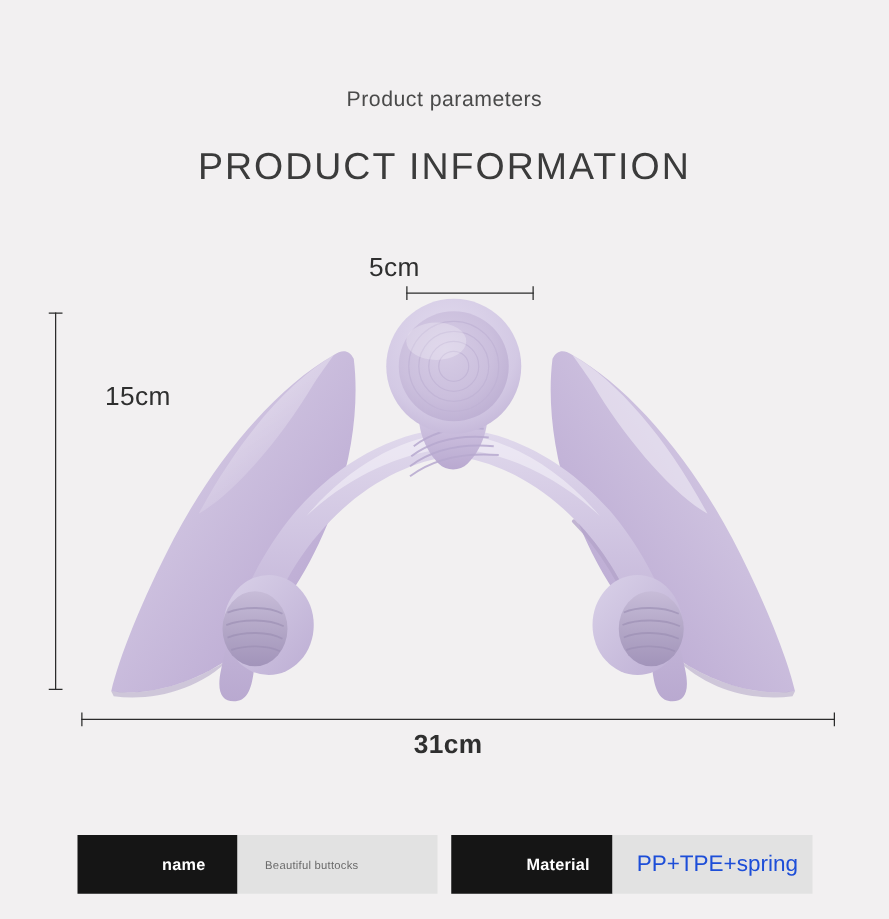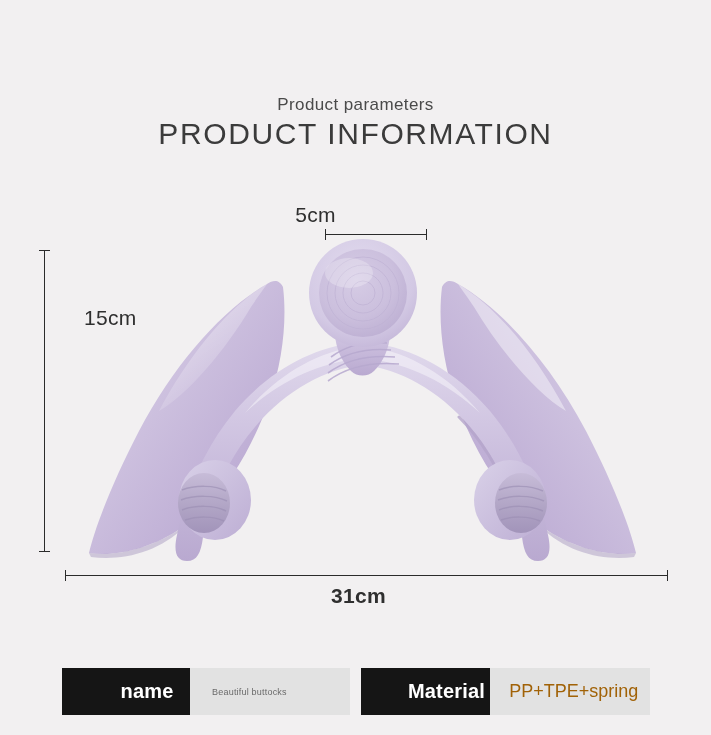--- a/index.html
+++ b/index.html
@@ -24,21 +24,20 @@
   .subtitle {
     position: absolute;
     top: 70px;
     left: 0;
     width: 711px;
     text-align: center;
     font-size: 17px;
     color: #4a4a4a;
     letter-spacing: 0.4px;
     font-weight: 400;
-    margin-top: 25px;
   }
   .title {
     position: absolute;
     top: 117px;
     left: 0;
     width: 711px;
     text-align: center;
     font-size: 30px;
     color: #3b3b3b;
     letter-spacing: 1.6px;
@@ -164,21 +163,21 @@
     height: 47px;
     display: flex;
     align-items: stretch;
   }
   .spec-key {
     background: #151515;
     color: #ffffff;
     display: flex;
     align-items: center;
     justify-content: center;
-    font-size: 20px;
+    font-size: 13px;
     font-weight: 700;
     letter-spacing: 0.2px;
     padding-left: 42px;
   }
   .spec-key.k1 { width: 112px; }
   .spec-key.k2 { width: 114px; margin-left: 11px; }
   .spec-val {
     background: #e2e2e2;
     display: flex;
     align-items: center;
@@ -187,21 +186,21 @@
   .spec-val.v1 {
     width: 179px;
     padding-left: 22px;
     font-size: 9px;
     letter-spacing: 0.2px;
   }
   .spec-val.v2 {
     width: 183px;
     padding-left: 19px;
     font-size: 18px;
-    color: #a16207;
+    color: #1d4ed8;
   }
 </style>
 </head>
 <body>
 
 <div class="page">
 
   <div class="subtitle">Product parameters</div>
 
   <div class="title">PRODUCT INFORMATION</div>

